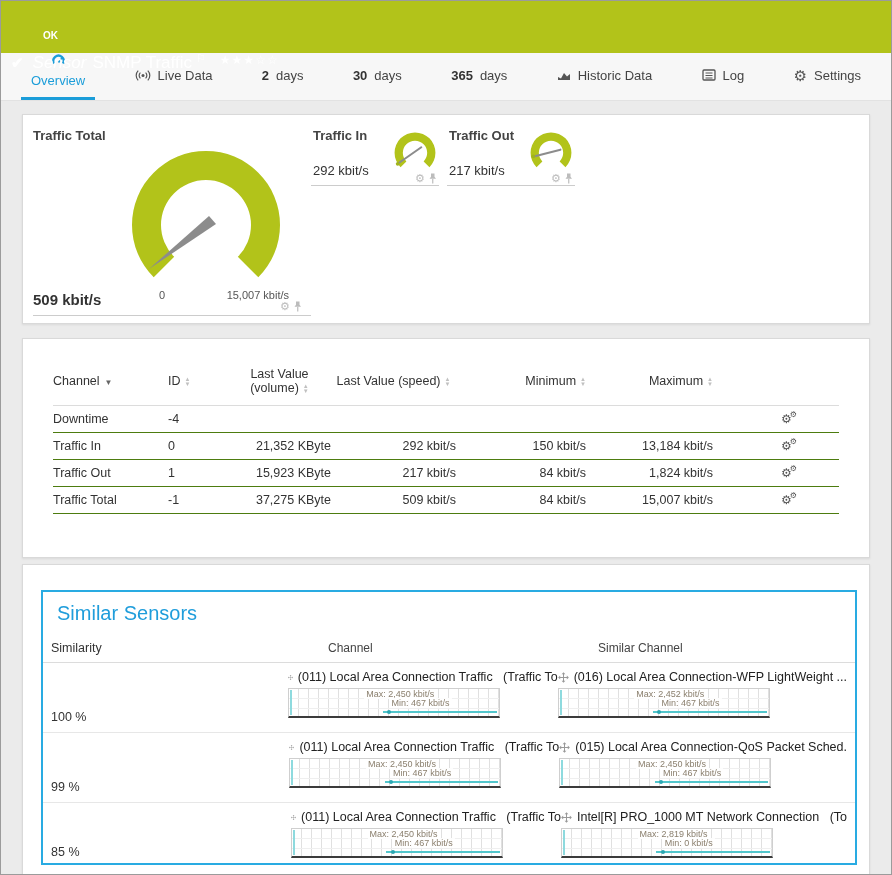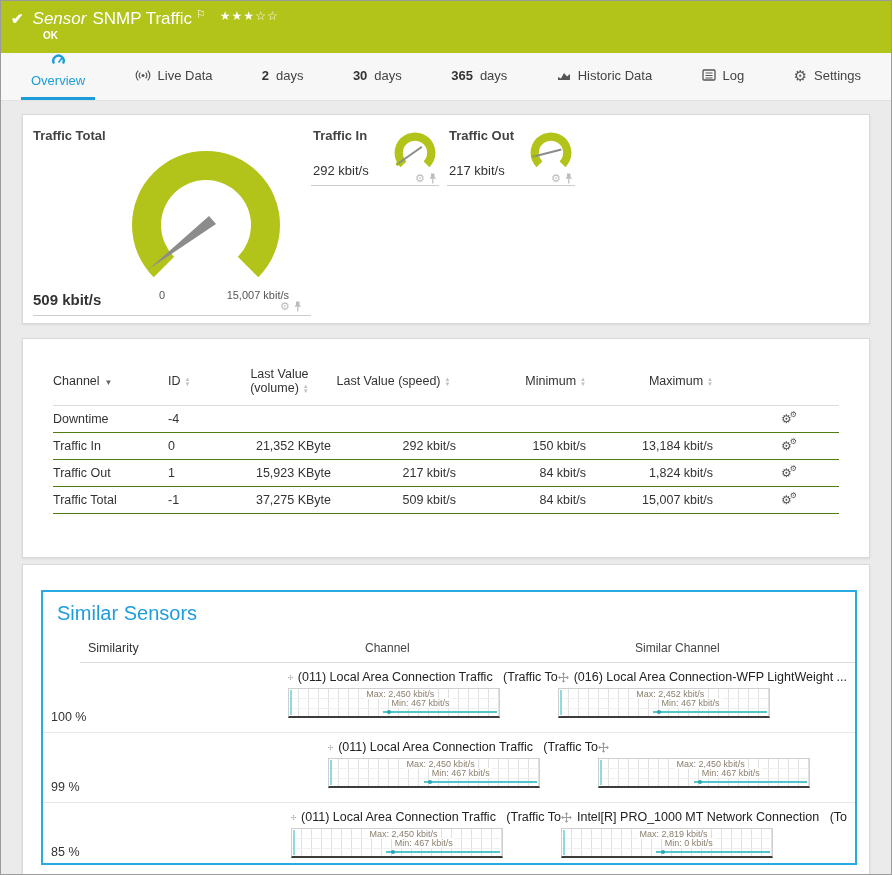--- a/index.html
+++ b/index.html
@@ -4,21 +4,21 @@
 <style>
   * { box-sizing: border-box; }
   body { margin:0; background:#fff; font-family:"Liberation Sans", sans-serif; }
   .page { position:relative; width:892px; height:875px; background:#ebebeb;
           border:1px solid #9b9b9b; overflow:hidden; }
 
   
   .hdr { height:52px; background:#b2c31a; color:#fff; position:relative; }
   .hdr-line { position:absolute; left:10px; top:8px; display:flex; align-items:baseline; }
   .hdr-check { font-size:15px; font-weight:bold; margin-right:9px; }
-  .hdr-type { font-style:italic; font-size:17px; }
+  .hdr-type { font-style:italic; font-size:17px;margin-top:44px; }
   .hdr-title { font-size:17px; margin-left:6px; }
   .hdr-flag { font-size:11px; position:relative; top:-6px; margin-left:4px; }
   .hdr-stars { font-size:12px; letter-spacing:1px; position:relative; top:-4px; margin-left:14px; }
   .hdr-ok { position:absolute; left:42px; top:29px; font-size:10px; font-weight:bold; }
 
   
   .tabs { height:48px; background:#f7f7f7; border-bottom:1px solid #e2e2e2;
           display:flex; justify-content:space-between; padding:0 20px; }
   .tab { display:flex; align-items:center; gap:7px; padding:0 10px; font-size:13px;
          color:#444; border-bottom:3px solid transparent; cursor:pointer; }
@@ -66,21 +66,21 @@
   .sort-both i { font-style:normal; font-size:6px; line-height:5px; color:#c0c0c0; }
   .gears-btn { display:inline-flex; align-items:flex-end; color:#555; cursor:pointer; }
   .gears-btn .g1 { font-size:12px; line-height:1; }
   .gears-btn .g2 { font-size:8px; line-height:1; position:relative; top:-6px; left:-2px; }
 
   
   .sim-box { position:absolute; left:18px; top:25px; width:816px; height:275px;
              border:2px solid #29abe2; background:#fff; }
   .sim-title { margin:10px 0 0 14px; font-size:20px; color:#1f9ddb; }
   .sim-head { display:flex; margin-top:16px; padding:0 8px 7px 8px;
-              border-bottom:1px solid #dcdcdc; font-size:12px; color:#444;margin-left:37px; }
+              border-bottom:1px solid #dcdcdc; font-size:12px; color:#444; }
   .sim-row { display:flex; height:70px; padding:6px 8px 0 8px;
              border-bottom:1px solid #e7e7e7; }
   .sim-row:last-child { border-bottom:none; height:64px; }
   .col-sim { width:277px; display:flex; align-items:flex-end; padding-bottom:8px;
              font-size:12.5px; color:#333; }
   .col-ch { width:270px; }
   .col-sch { flex:1; }
   .ch-name { display:flex; align-items:center; gap:5px; font-size:12.5px; color:#222;
              white-space:pre; overflow:hidden; height:16px; cursor:pointer; }
   .minigraph { position:relative; width:212px; height:30px; margin-top:3px;
@@ -374,20 +374,21 @@
           </div>
           <div class="col-sch">
             <div class="ch-name">
               <svg width="11" height="11" viewBox="0 0 11 11">
                 <path d="M5.5 1.5v8M1.5 5.5h8" stroke="#999" stroke-width="1"></path>
                 <polygon points="3.6,2.2 7.4,2.2 5.5,0.2" fill="#999"></polygon>
                   <polygon points="3.6,8.8 7.4,8.8 5.5,10.8" fill="#999"></polygon>
                 <polygon points="2.2,3.6 2.2,7.4 0.2,5.5" fill="#999"></polygon>
                   <polygon points="8.8,3.6 8.8,7.4 10.8,5.5" fill="#999"></polygon>
               </svg>
+              <span>(015) Local Area Connection-QoS Packet Sched.</span>
             </div>
             <div class="minigraph">
               <div class="mg-left"></div>
               <span class="mg-max">Max: 2,450 kbit/s</span>
               <span class="mg-min">Min: 467 kbit/s</span>
               <div class="mg-line"></div>
               <div class="mg-dot"></div>
             </div>
           </div>
         </div>

